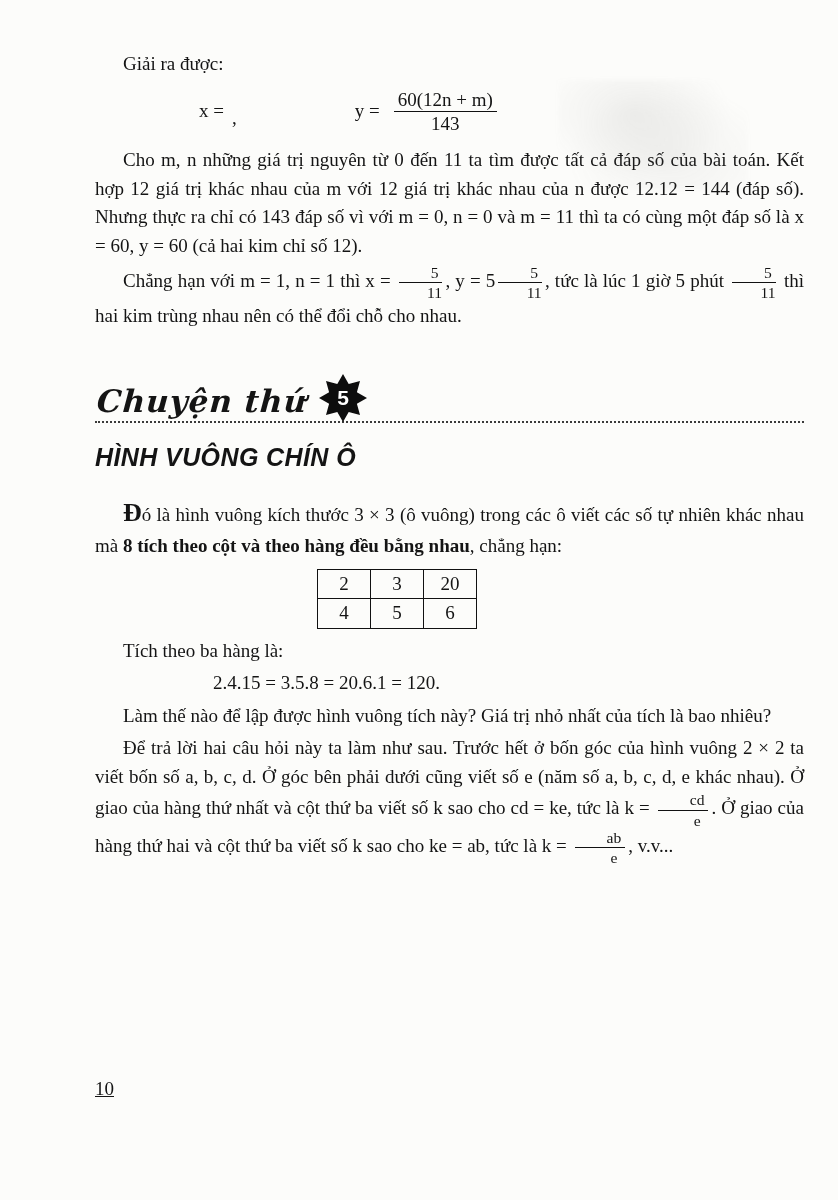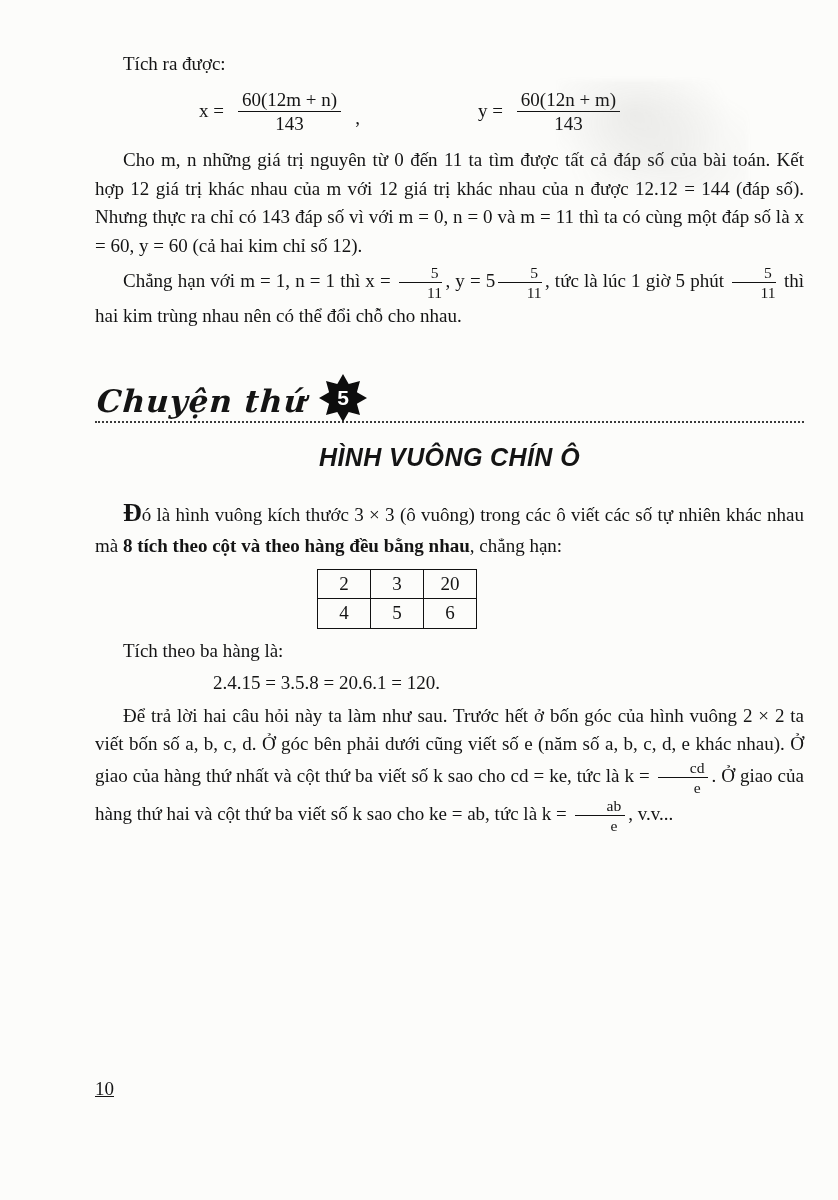--- a/index.html
+++ b/index.html
@@ -32,21 +32,21 @@
     font-family:"DejaVu Serif", serif;
     font-style:italic;font-weight:bold;
     font-size:31px;line-height:1.1;
     letter-spacing:1px;
     transform:skewX(-4deg);
   }
   .star-wrap{position:relative;margin-left:12px;margin-bottom:-13px;z-index:2;}
   
   .title{
     margin:16px 0 18px 0;
-    text-align:center;
+    text-align:left;
     font-family:"Liberation Sans", sans-serif;
     font-weight:bold;font-style:italic;
     font-size:25px;line-height:1.45;
     letter-spacing:0.4px;
   }
   .leadcap{font-weight:bold;font-size:26px;}
   
   table.grid{border-collapse:collapse;margin:8px 0 8px 222px;}
   table.grid td{
     border:1.6px solid #111;
@@ -66,29 +66,25 @@
     pointer-events:none;
   }
   b{font-weight:bold;}
 </style>
 </head>
 <body>
 
 <div class="page">
   <div class="bleed"></div>
 
-  <p class="indent"><span>Tích ra được:</span></p>
+  <p class="indent"><span>Giải ra được:</span></p>
 
   <div class="eq-row">
     <span class="eq-item">
       <span>x =</span>
-      <span class="frac disp">
-          <span class="num">60(12m + n)</span>
-          <span class="den">143</span>
-        </span>
       <span class="eq-comma">,</span>
     </span>
     <span class="eq-item">
       <span>y =</span>
       <span class="frac disp">
           <span class="num">60(12n + m)</span>
           <span class="den">143</span>
         </span>
     </span>
   </div>
@@ -124,17 +120,18 @@
       <td>4</td>
       <td>5</td>
       <td>6</td>
     </tr>
   </tbody>
     </table>
 
   <p class="line-indent1"><span>Tích theo ba hàng là:</span></p>
   <p class="line-indent2"><span>2.4.15 = 3.5.8 = 20.6.1 = 120.</span></p>
 
+  <p class="indent"><span>Làm thế nào để lập được hình vuông tích này? Giá trị nhỏ nhất của tích là bao nhiêu?</span></p>
 
   <p class="indent"><span>Để trả lời hai câu hỏi này ta làm như sau. Trước hết ở bốn góc của hình vuông 2 × 2 ta viết bốn số a, b, c, d. Ở góc bên phải dưới cũng viết số e (năm số a, b, c, d, e khác nhau). Ở giao của hàng thứ nhất và cột thứ ba viết số k sao cho cd = ke, tức là k = </span><span class="frac"><span class="num">cd</span><span class="den">e</span></span><span>. Ở giao của hàng thứ hai và cột thứ ba viết số k sao cho ke = ab, tức là k = </span><span class="frac"><span class="num">ab</span><span class="den">e</span></span><span>, v.v...</span></p>
 
   <div class="pagenum">10</div>
 </div>
 
 </body></html>

